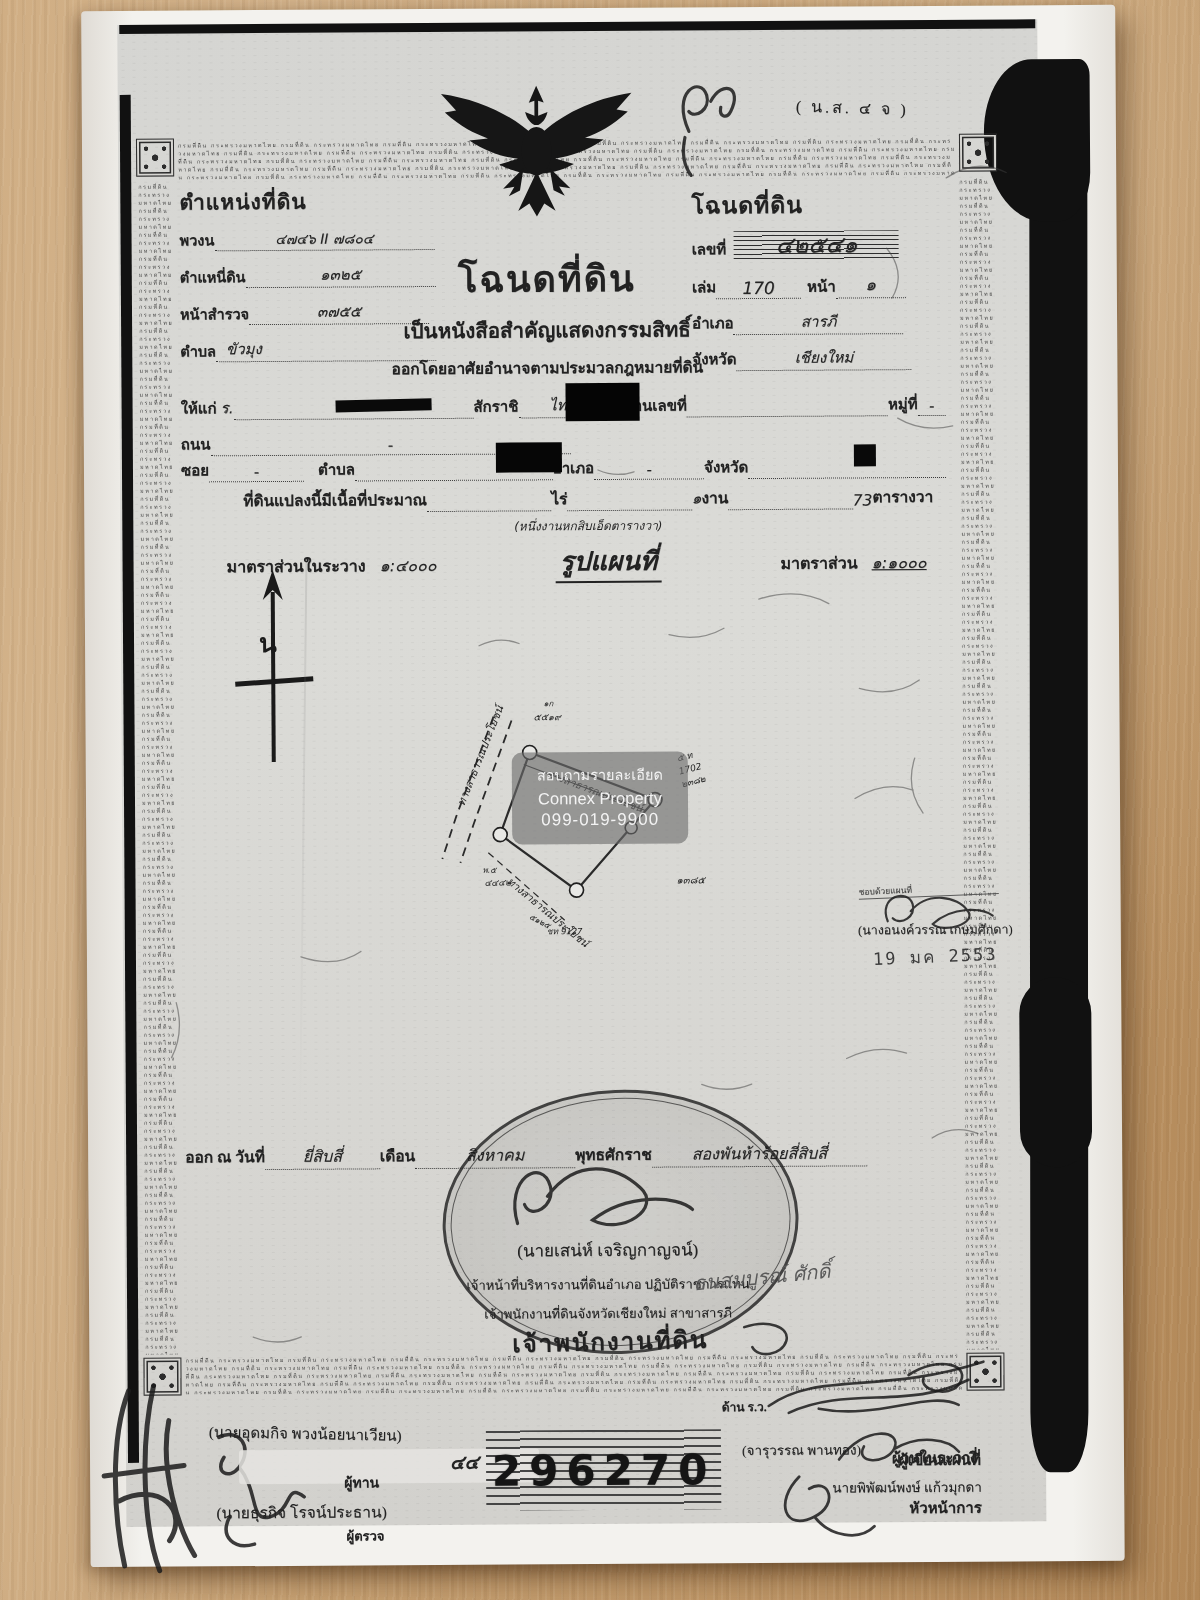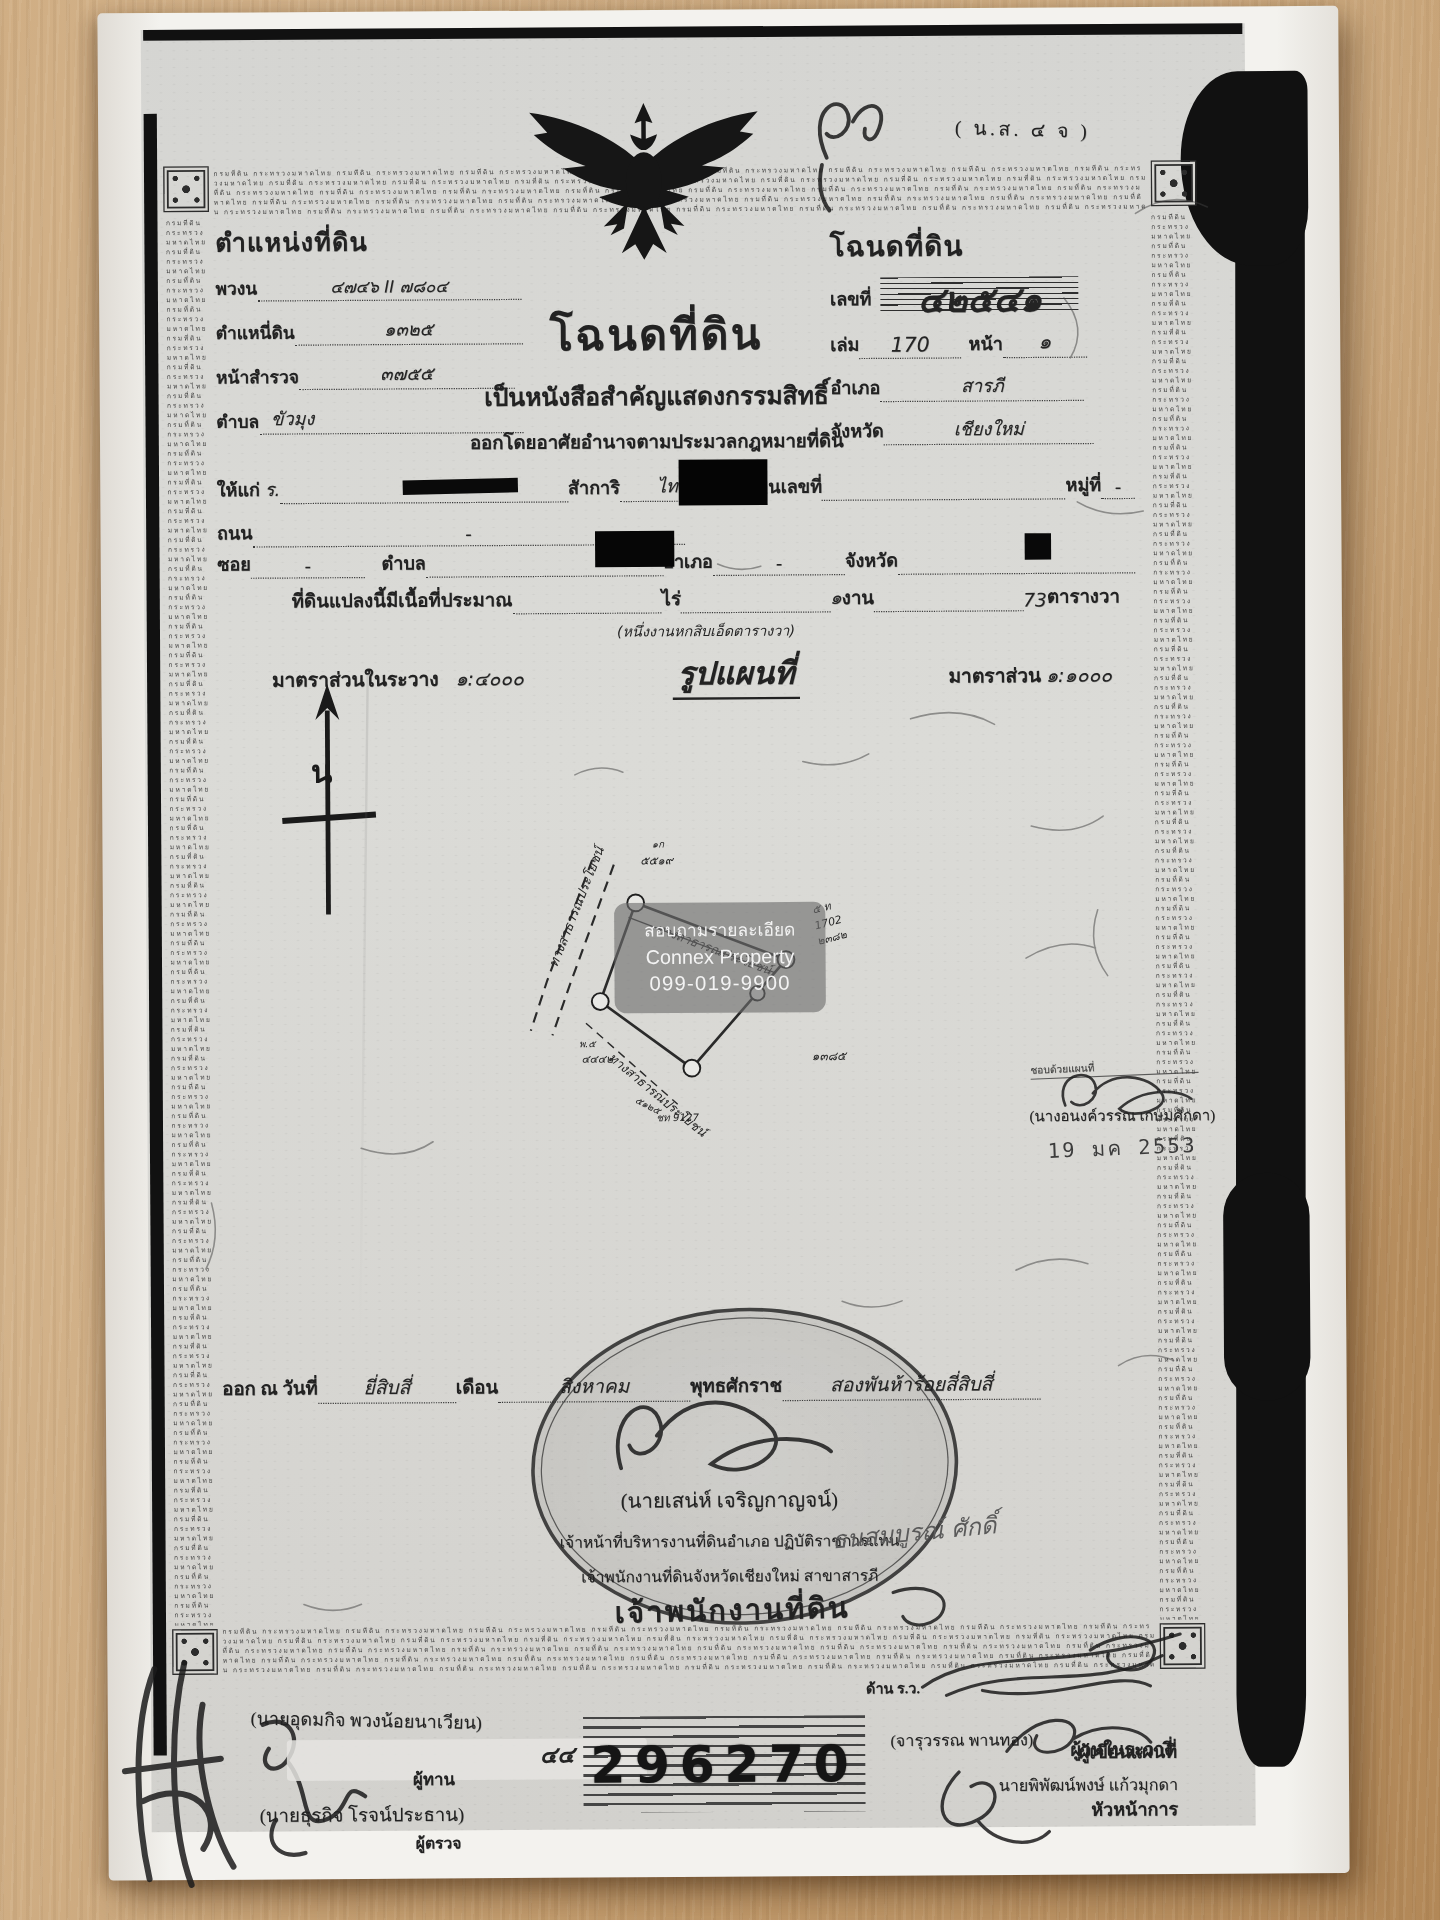--- a/index.html
+++ b/index.html
@@ -116,21 +116,21 @@
       <span class="lbl">ตำบล</span>
       <span class="seg hand" style="width:210px;font-size:15px;text-align:left;padding-left:10px;">ขัวมุง</span>
     </div>
   </div>
 
   <div class="abs print" style="left:695px;top:188px;width:300px;">
     <div class="lbl" style="font-size:23px;letter-spacing:1px;">โฉนดที่ดิน</div>
     <div class="row" style="margin-top:8px;font-size:15px;">
       <span class="lbl">เลขที่</span>
       <span style="display:inline-block;width:165px;height:30px;margin-left:8px;background:repeating-linear-gradient(180deg,#2e2e2e 0 1px, transparent 1px 4.5px);text-align:center;">
-        <span class="hand" style="font-size:29px;font-weight:bold;position:relative;top:-4px;">๔๒๕๔๑</span>
+        <span class="hand" style="font-size:23px;font-weight:normal;position:relative;top:-4px;">๔๒๕๔๑</span>
       </span>
     </div>
     <div class="row" style="margin-top:10px;font-size:15px;">
       <span class="lbl">เล่ม</span>
       <span class="seg hand" style="width:85px;font-size:17px;">170</span>
       <span class="lbl" style="margin-left:6px;">หน้า</span>
       <span class="seg hand" style="width:70px;font-size:17px;">๑</span>
     </div>
     <div class="row" style="margin-top:11px;font-size:15px;">
       <span class="lbl">อำเภอ</span>
@@ -146,21 +146,21 @@
     <div class="lbl" style="font-size:36px;letter-spacing:2px;">โฉนดที่ดิน</div>
     <div class="lbl" style="font-size:20.5px;margin-top:6px;">เป็นหนังสือสำคัญแสดงกรรมสิทธิ์</div>
     <div class="lbl" style="font-size:15.5px;margin-top:9px;">ออกโดยอาศัยอำนาจตามประมวลกฎหมายที่ดิน</div>
   </div>
 
   <div class="abs print" style="left:183px;top:390px;width:765px;font-size:15px;">
     <div class="row" style="height:28px;">
       <span class="lbl">ให้แก่</span>
       <span class="hand" style="margin-left:4px;">ร.</span>
       <span class="grow" style="min-width:240px;"></span>
-      <span class="lbl">สัาการิ</span>
+      <span class="lbl">สักราชิ</span>
       <span class="seg hand" style="width:88px;">ไทย</span>
       <span class="lbl">อยู่บ้านเลขที่</span>
       <span class="grow" style="min-width:80px;"></span>
       <span class="lbl">หมู่ที่</span>
       <span class="seg hand" style="width:28px;">-</span>
     </div>
     <div class="row" style="height:32px;margin-top:4px;">
       <span class="lbl">ถนน</span>
       <span class="seg hand" style="width:360px;">-</span>
     </div>
@@ -195,21 +195,21 @@
   <div class="abs hand ctr" style="left:430px;top:516px;width:320px;font-size:12px;">(หนึ่งงานหกสิบเอ็ดตารางวา)</div>
 
   <div class="abs print row" style="left:228px;top:540px;width:700px;font-size:16px;justify-content:space-between;align-items:baseline;">
     <span>
       <span class="lbl">มาตราส่วนในระวาง</span>
       <span class="hand" style="margin-left:10px;">๑:๔๐๐๐</span>
     </span>
     <span class="lbl" style="font-size:26px;border-bottom:2.5px solid #222;padding:0 4px;font-style:italic;">รูปแผนที่</span>
     <span>
       <span class="lbl">มาตราส่วน</span>
-      <span class="hand" style="">๑:๑๐๐๐</span>
+      <span class="hand" style="margin-left:10px;text-decoration:underline;">๑:๑๐๐๐</span>
     </span>
   </div>
 
   <svg class="abs" style="left:228px;top:562px;" width="92" height="205" viewBox="0 0 92 205">
     <line x1="46" y1="28" x2="46" y2="198" stroke="#1a1a1a" stroke-width="4"></line>
     <path d="M46,6 L36,36 L46,26 L56,36 Z" fill="#1a1a1a"></path>
     <line x1="8" y1="120" x2="86" y2="115" stroke="#1a1a1a" stroke-width="5"></line>
     <text x="32" y="88" font-size="26" font-weight="bold" fill="#1a1a1a">น</text>
   </svg>
 

